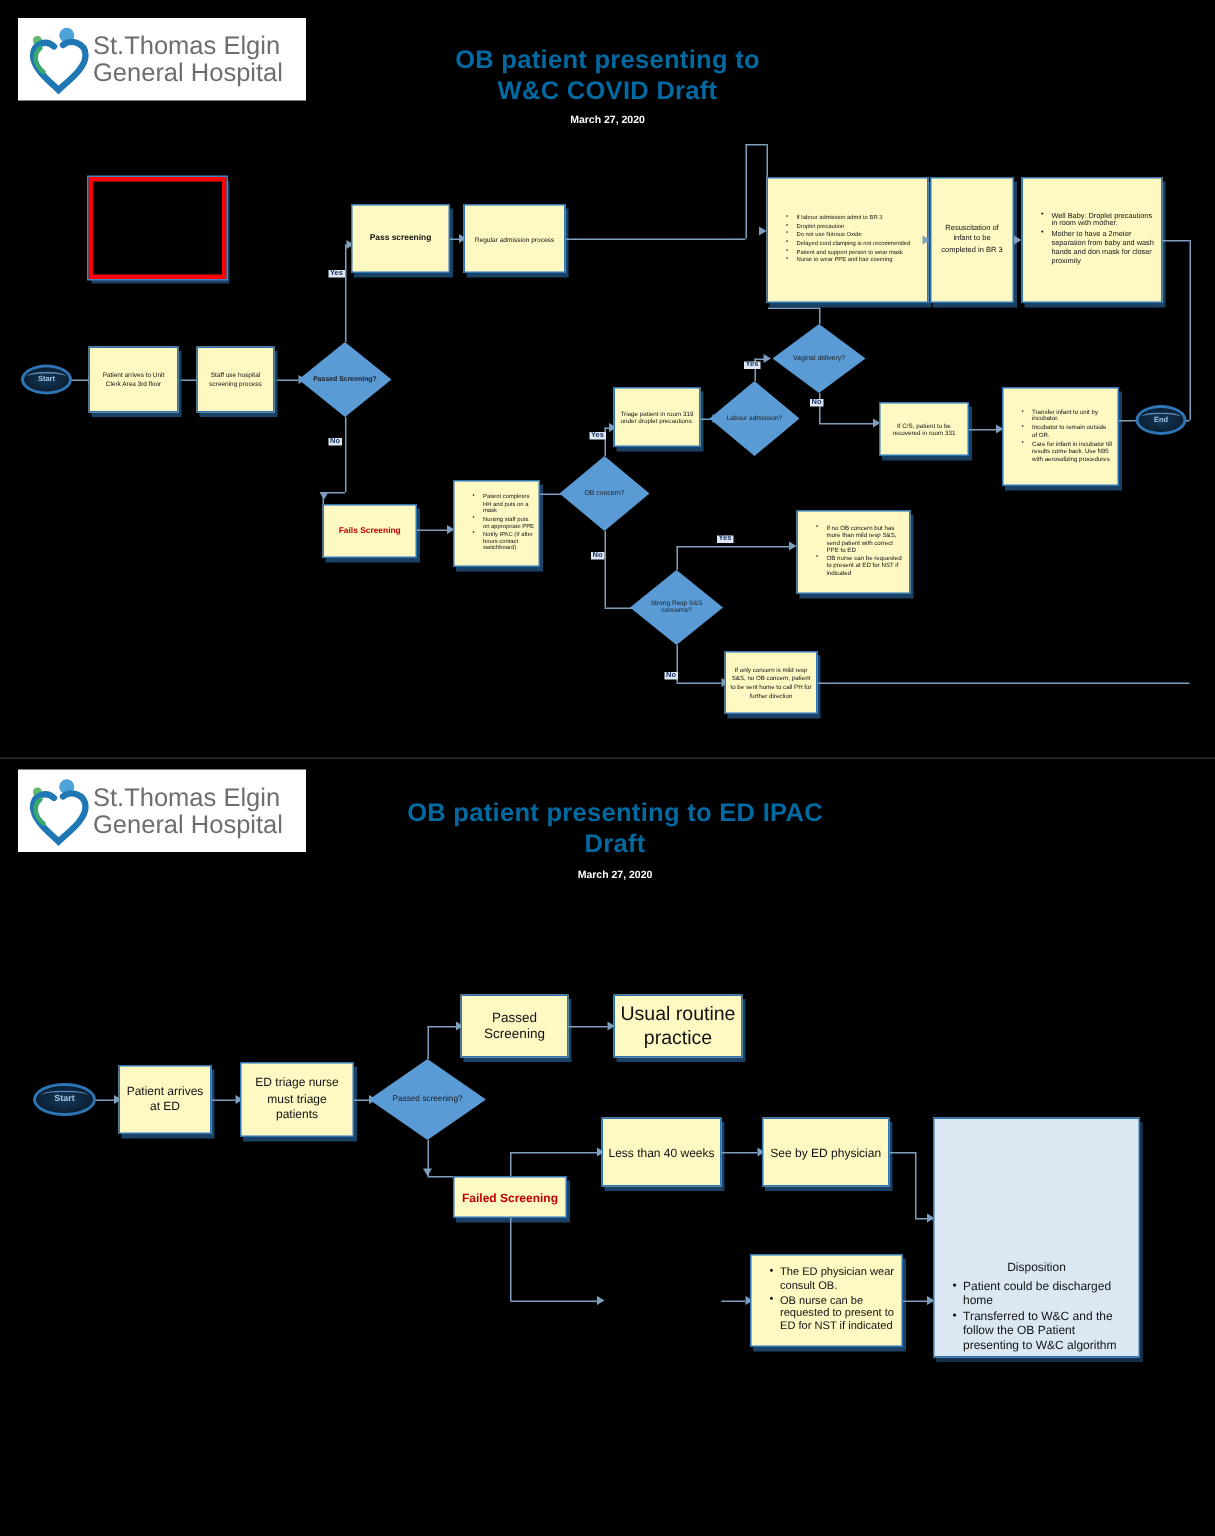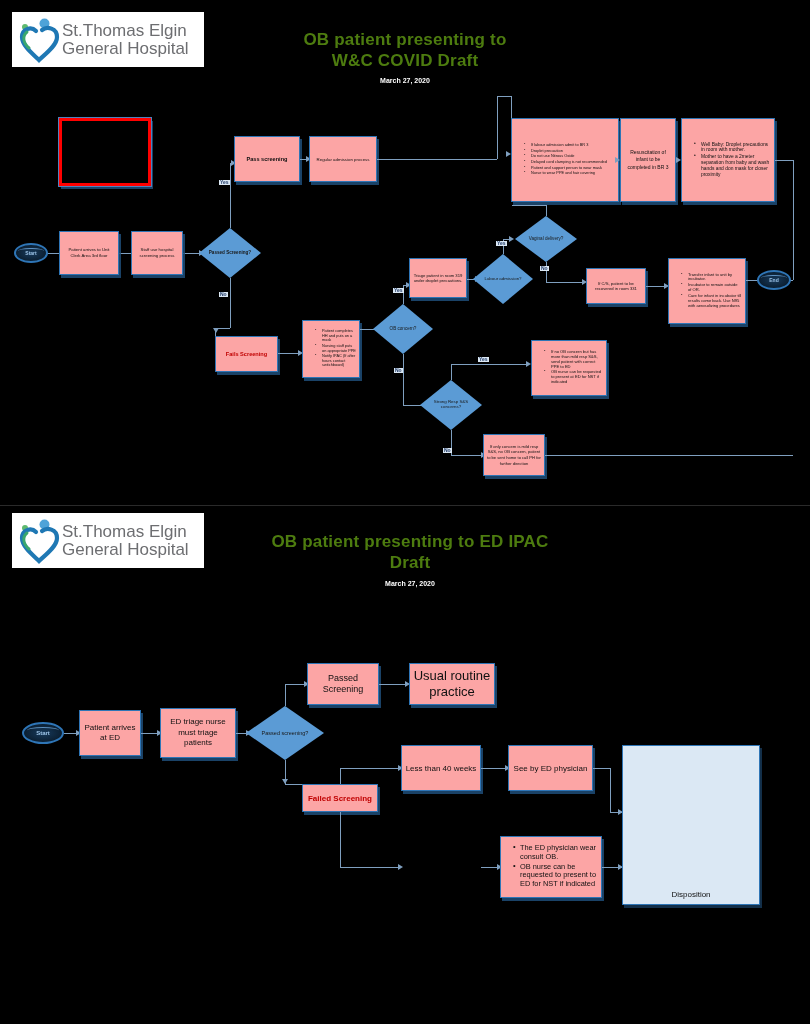--- a/index.html
+++ b/index.html
@@ -6,27 +6,27 @@
   body{font-family:"Liberation Sans", sans-serif;}
   #page{position:relative;width:810px;height:1024px;background:#000000;overflow:hidden;}
 
   
   .logo-plate{position:absolute;background:#ffffff;display:flex;align-items:center;box-sizing:border-box;}
   .logo-mark{width:44px;height:46px;flex:0 0 44px;position:relative;}
   .logo-text{display:flex;flex-direction:column;line-height:1.04;color:#6d6e71;}
   .logo-l1,.logo-l2{white-space:nowrap;}
 
   
-  .chart-title{position:absolute;text-align:center;color:#4d7c0f;font-weight:700;line-height:1.22;letter-spacing:.2px;}
+  .chart-title{position:absolute;text-align:center;color:#0369a1;font-weight:700;line-height:1.22;letter-spacing:.2px;}
   .chart-date{position:absolute;text-align:center;color:#ffffff;font-weight:700;}
 
   
   .node{position:absolute;box-sizing:border-box;display:flex;align-items:center;justify-content:center;
         text-align:center;color:#111111;overflow:hidden;}
-  .proc{background:#fca5a5;border:1px solid #2e75b6;box-shadow:2px 3px 0 0 rgba(31,78,121,.85);}
+  .proc{background:#fef9c3;border:1px solid #2e75b6;box-shadow:2px 3px 0 0 rgba(31,78,121,.85);}
   .proc-light{background:#dbe8f4;border:1px solid #2e75b6;box-shadow:2px 3px 0 0 rgba(31,78,121,.6);}
   .proc .inner,.proc-light .inner{padding:2px 3px;width:100%;}
   .redbox{background:#000000;border:3px solid #ff0000;outline:1px solid #4f81bd;box-shadow:2px 3px 0 0 rgba(31,78,121,.85);}
   .bullets{text-align:left;}
   .bullets ul{margin:0;padding:0 0 0 9px;list-style:none;}
   .bullets li{position:relative;padding-left:7px;margin:0 0 1px 0;line-height:1.18;}
   .bullets li:before{content:"\2022";position:absolute;left:0;top:-1px;}
   .redtext{color:#c00000;font-weight:700;}
   .centered-head{text-align:center;display:block;}
 
@@ -402,16 +402,20 @@
   <div class="ln lnv" style="left:610px;top:768px;height:44px;"></div>
   <div class="ln lnh" style="left:593px;top:768px;width:17px;"></div>
   <div class="ln lnh" style="left:610px;top:812px;width:12px;"></div>
   <div class="arw arw-r" style="left:618px;top:809px;"></div>
   <div class="ln lnh" style="left:602px;top:867px;width:20px;"></div>
   <div class="arw arw-r" style="left:618px;top:864px;"></div>
 
   <div class="node proc-light bullets" style="left:622px;top:745px;width:138px;height:160px;align-items:flex-end;">
     <div class="inner" style="font-size:8px;line-height:1.3;padding-top:38px;">
       <div class="centered-head" style="margin-bottom:2px;">Disposition</div>
+      <ul>
+        <li>Patient could be discharged home</li>
+        <li>Transferred to W&amp;C and the follow the OB Patient presenting to W&amp;C algorithm</li>
+      </ul>
     </div>
   </div>
 
 </div>
 
 </body></html>

